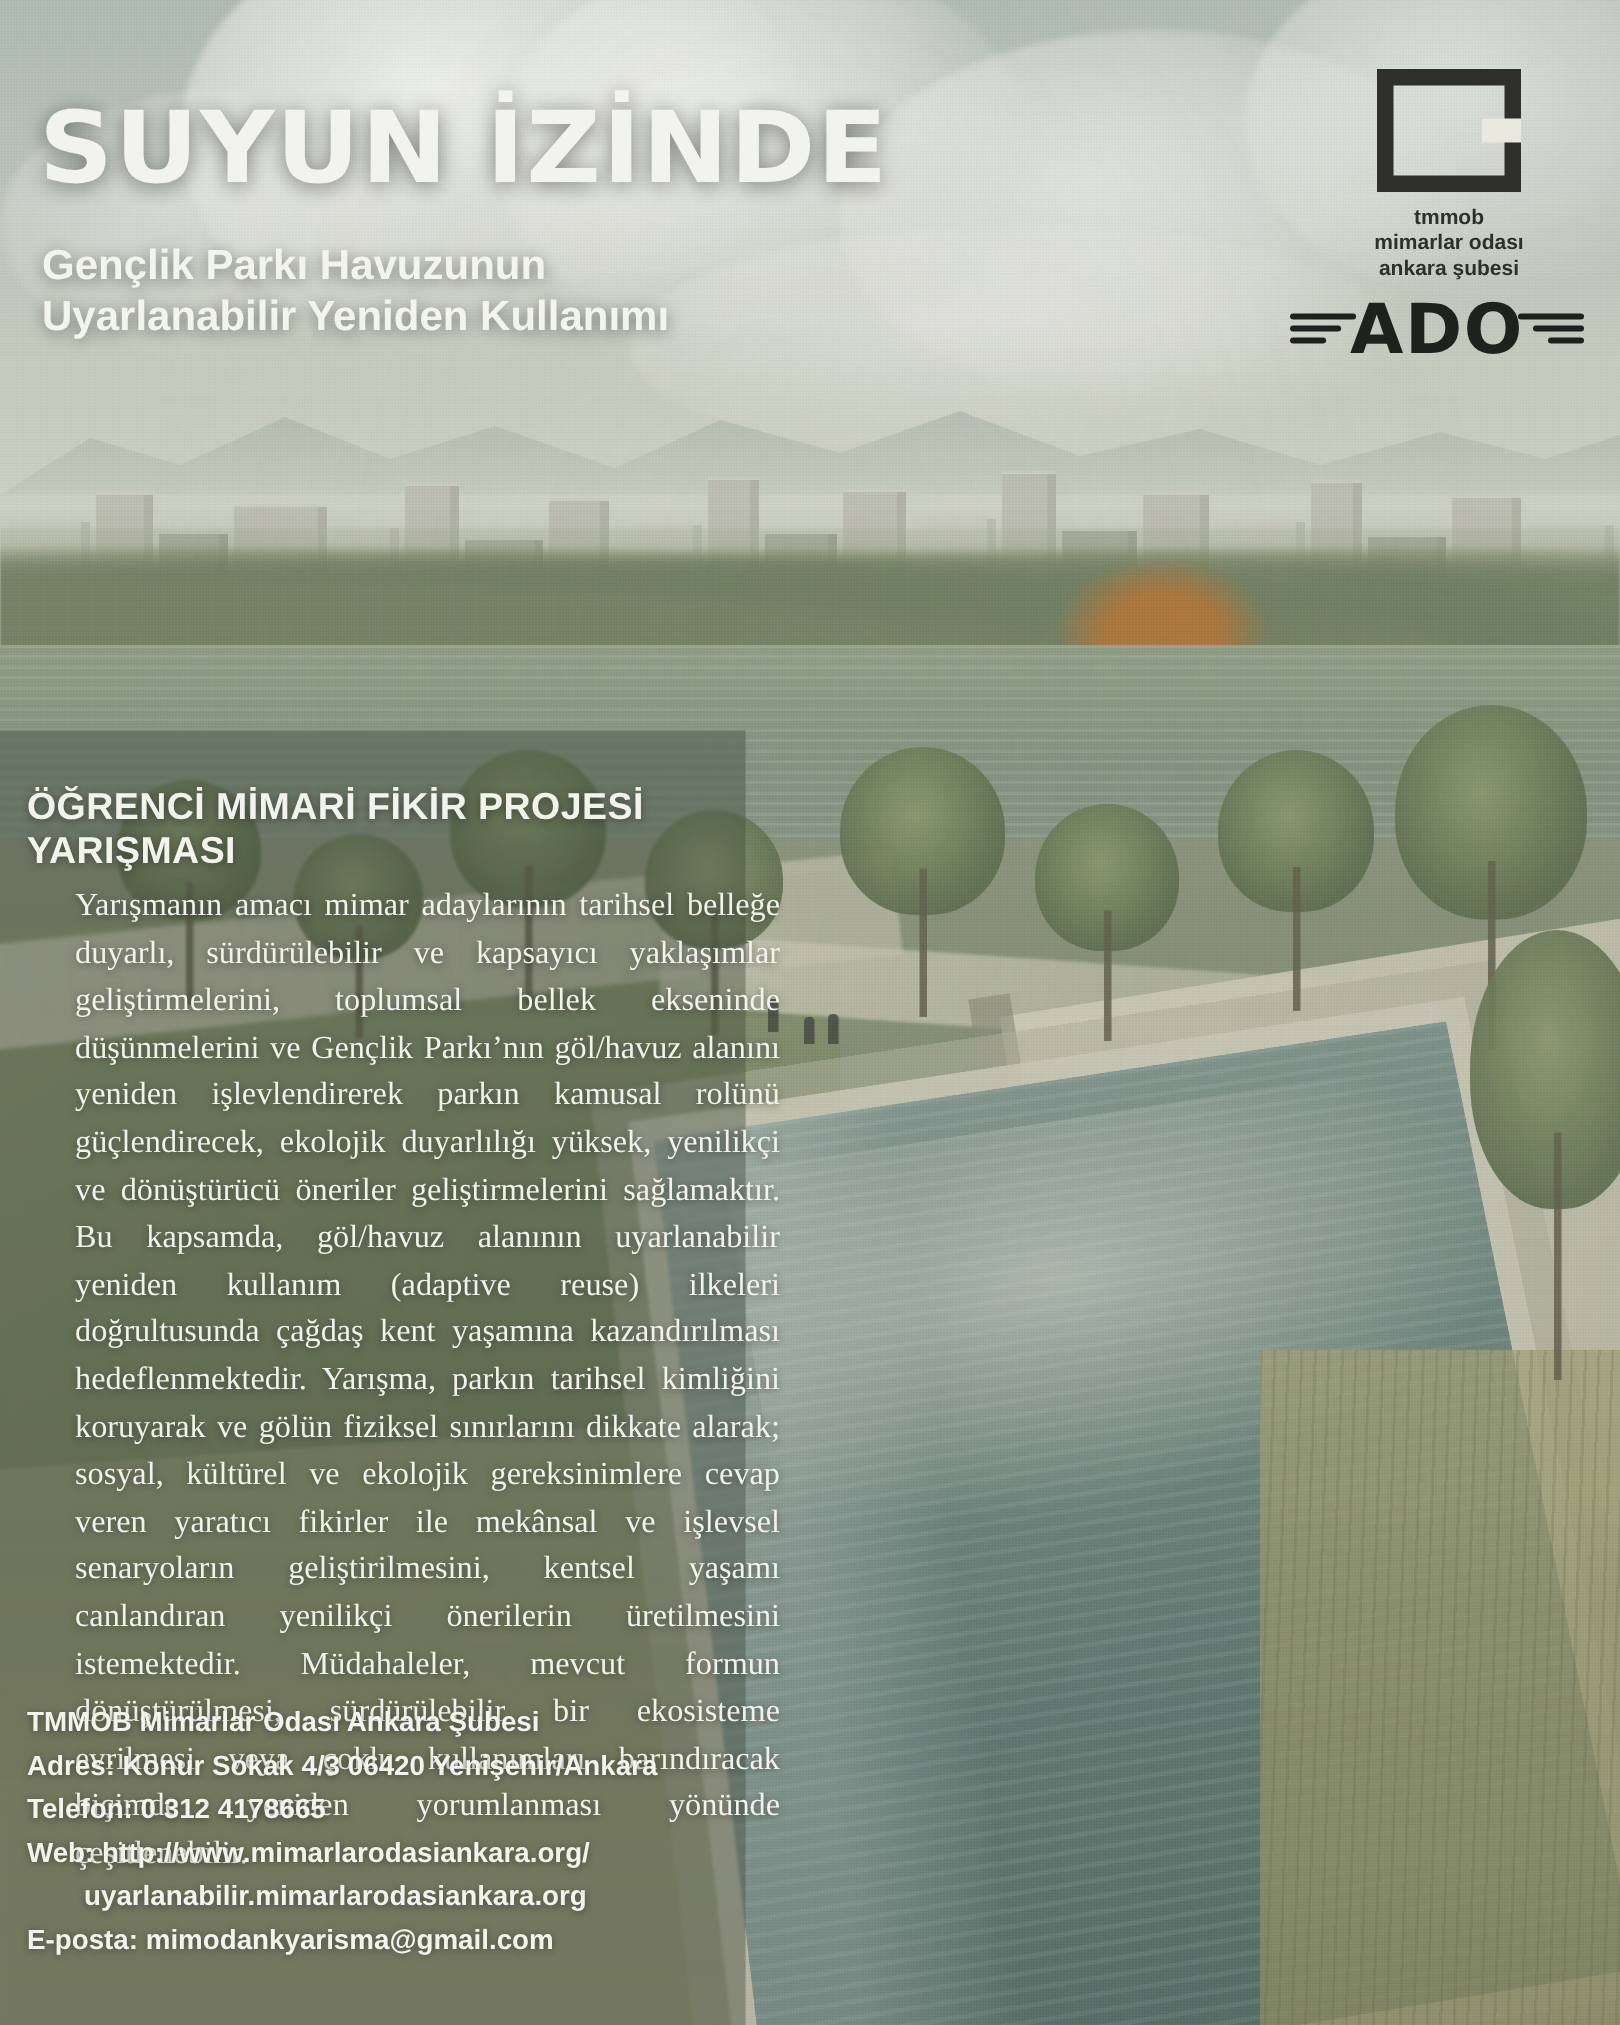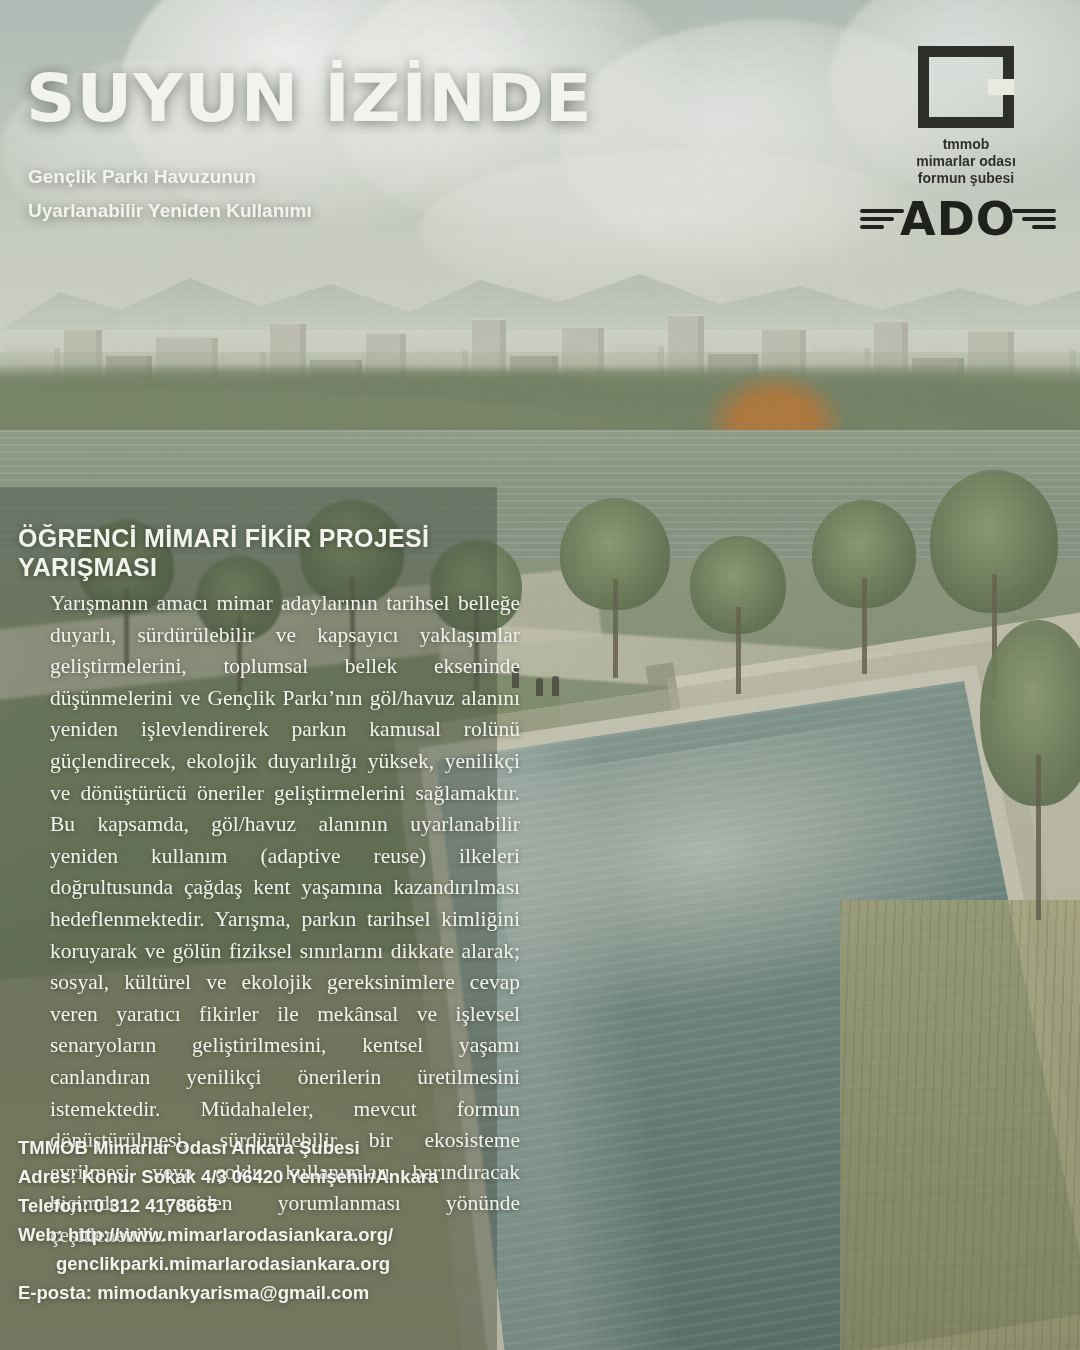--- a/index.html
+++ b/index.html
@@ -214,21 +214,21 @@
     letter-spacing: 1px;
     color: #f2f2ee;
     text-shadow: 0 2px 14px rgba(40,46,36,.55);
     transform: scaleX(1.04);
     transform-origin: left center;
   }
   .subtitle {
     position: absolute; left: 28px; top: 160px;
     font-family: "Liberation Sans", sans-serif;
     font-weight: 700;
-    font-size: 19px;
+    font-size: 28px;
     line-height: 34px;
     color: #f4f4ef;
     text-shadow: 0 2px 10px rgba(40,46,36,.5);
   }
 
   
   .logo-tmmob {
     position: absolute; right: 24px; top: 46px; width: 180px; text-align: center;
   }
   .tmmob-mark {
@@ -402,21 +402,21 @@
     <div class="subtitle">
       <div>Gençlik Parkı Havuzunun</div>
       <div>Uyarlanabilir Yeniden Kullanımı</div>
     </div>
 
     <div class="logo-tmmob">
       <div class="tmmob-mark"></div>
       <div class="tmmob-text">
         <div>tmmob</div>
         <div>mimarlar odası</div>
-        <div>formun şubesi</div>
+        <div>ankara şubesi</div>
       </div>
     </div>
 
     <div class="logo-ado">
       <div class="wing left">
           <span></span>
           <span></span>
           <span></span>
         </div>
       <div class="ado-word">ADO</div>
@@ -429,17 +429,17 @@
   </div>
 
   <div class="section-head">ÖĞRENCİ MİMARİ FİKİR PROJESİ YARIŞMASI</div>
   <div class="brief">Yarışmanın amacı mimar adaylarının tarihsel belleğe duyarlı, sürdürülebilir ve kapsayıcı yaklaşımlar geliştirmelerini, toplumsal bellek ekseninde düşünmelerini ve Gençlik Parkı’nın göl/havuz alanını yeniden işlevlendirerek parkın kamusal rolünü güçlendirecek, ekolojik duyarlılığı yüksek, yenilikçi ve dönüştürücü öneriler geliştirmelerini sağlamaktır. Bu kapsamda, göl/havuz alanının uyarlanabilir yeniden kullanım (adaptive reuse) ilkeleri doğrultusunda çağdaş kent yaşamına kazandırılması hedeflenmektedir. Yarışma, parkın tarihsel kimliğini koruyarak ve gölün fiziksel sınırlarını dikkate alarak; sosyal, kültürel ve ekolojik gereksinimlere cevap veren yaratıcı fikirler ile mekânsal ve işlevsel senaryoların geliştirilmesini, kentsel yaşamı canlandıran yenilikçi önerilerin üretilmesini istemektedir. Müdahaleler, mevcut formun dönüştürülmesi, sürdürülebilir bir ekosisteme evrilmesi veya çoklu kullanımları barındıracak biçimde yeniden yorumlanması yönünde çeşitlenebilir.</div>
 
   <div class="contact">
     <div>TMMOB Mimarlar Odası Ankara Şubesi</div>
     <div>Adres: Konur Sokak 4/3 06420 Yenişehir/Ankara</div>
     <div>Telefon: 0 312 4178665</div>
     <div>Web: http://www.mimarlarodasiankara.org/</div>
-    <div class="indent">genclikparki.mimarlarodasiankara.org</div>
+    <div class="indent">uyarlanabilir.mimarlarodasiankara.org</div>
     <div>E-posta: mimodankyarisma@gmail.com</div>
   </div>
 
 </div>
 
 </body></html>

